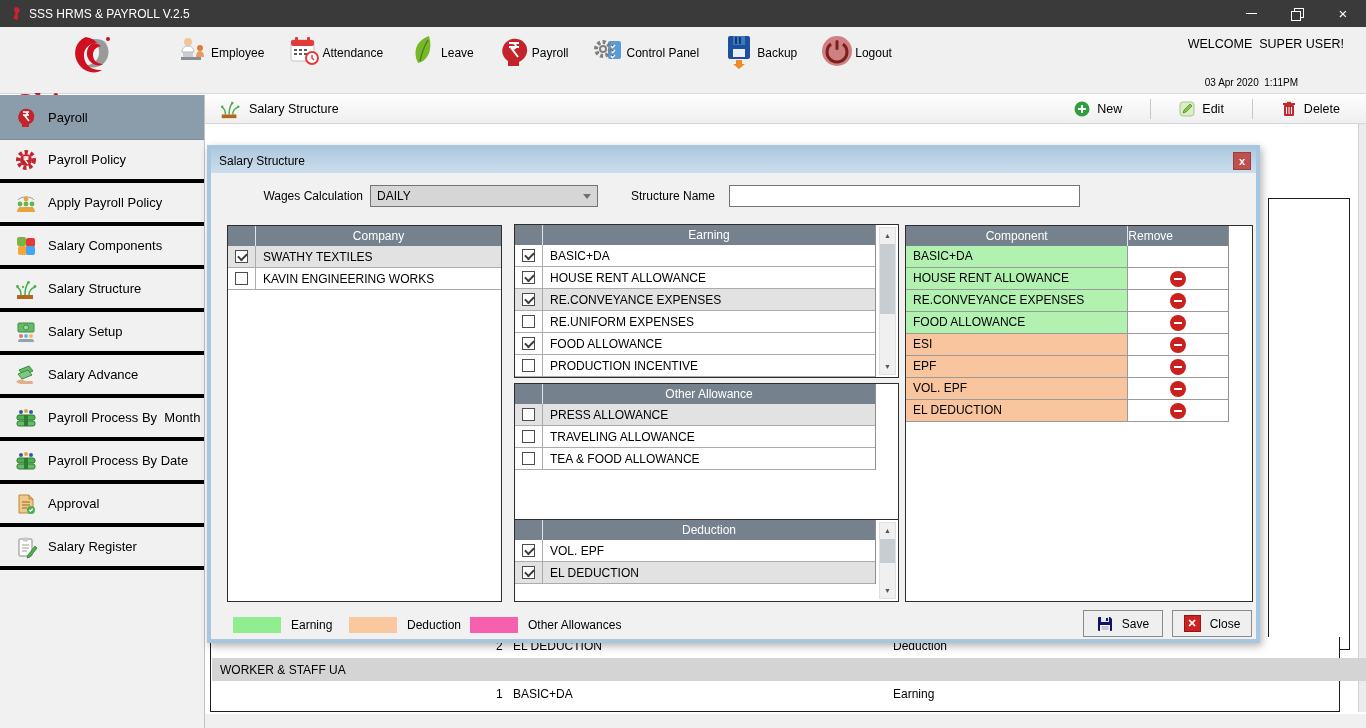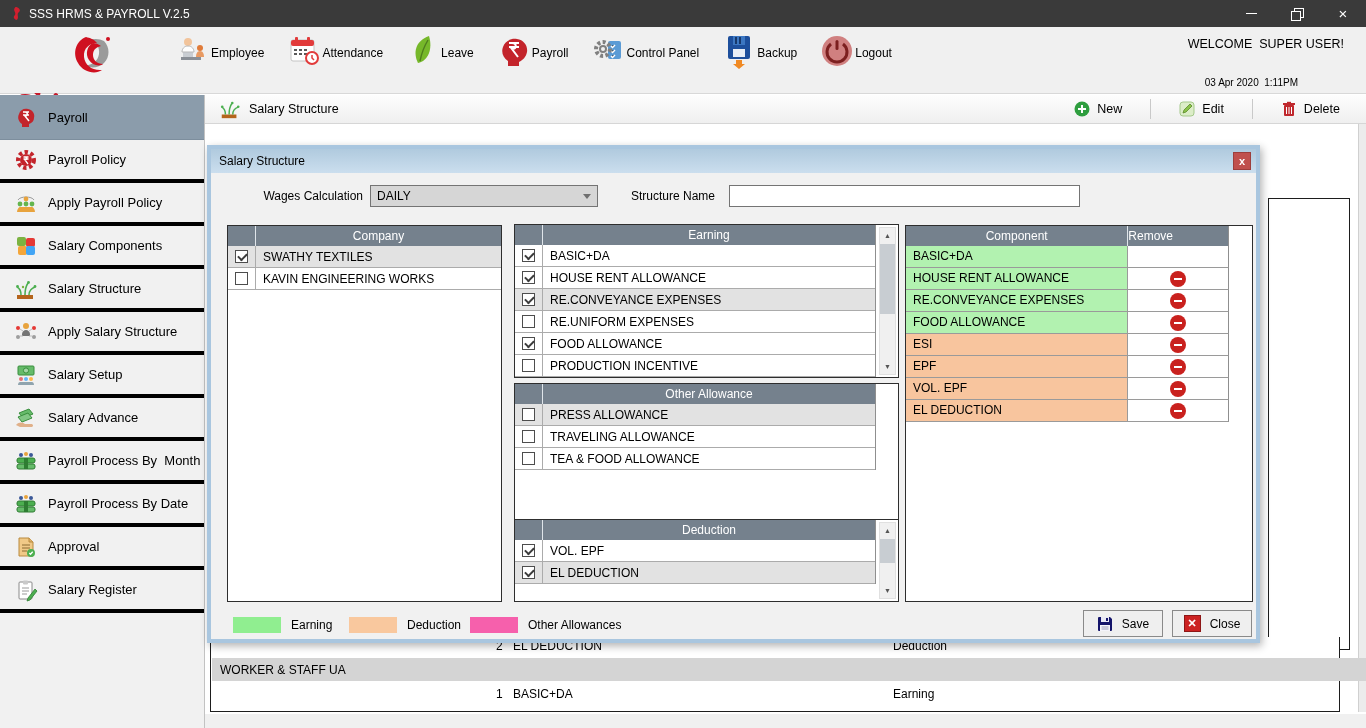--- a/index.html
+++ b/index.html
@@ -288,32 +288,20 @@
         <path d="M7 18C7 13 5 11 3 10M11 18c0-6 1-9 3-12M15 18c0-4 3-7 6-8" stroke="#4caf50" stroke-width="1.6" fill="none"></path>
         <circle cx="3.5" cy="9.5" r="1.4" fill="#4caf50"></circle>
         <circle cx="14.5" cy="5.5" r="1.4" fill="#4caf50"></circle>
         <circle cx="21" cy="9.5" r="1.4" fill="#4caf50"></circle>
         <circle cx="9" cy="10" r="1.2" fill="#7cb342"></circle>
       </svg>
     <span class="side-label">Salary Structure</span>
   </div>
   <div class="side-item">
     <svg width="24" height="24" viewBox="0 0 24 24">
-        <circle cx="12" cy="6" r="3" fill="#e8a33d"></circle>
-        <path d="M8 14c0-2 2-4 4-4s4 2 4 4v2H8z" fill="#757575"></path>
-        <circle cx="4" cy="8" r="2" fill="#e53935"></circle>
-        <circle cx="20" cy="8" r="2" fill="#e53935"></circle>
-        <circle cx="4" cy="17" r="2" fill="#9e9e9e"></circle>
-        <circle cx="20" cy="17" r="2" fill="#9e9e9e"></circle>
-        <path d="M6 9l3 2M18 9l-3 2M6 16h3M18 16h-3" stroke="#bdbdbd"></path>
-      </svg>
-    <span class="side-label">Apply Salary Structure</span>
-  </div>
-  <div class="side-item">
-    <svg width="24" height="24" viewBox="0 0 24 24">
         <rect x="4" y="3" width="16" height="9" rx="1" fill="#66bb6a" stroke="#388e3c"></rect>
         <circle cx="12" cy="7.5" r="2.6" fill="#a5d6a7" stroke="#388e3c"></circle>
         <circle cx="7" cy="16" r="2" fill="#e57373"></circle>
         <circle cx="12" cy="16" r="2" fill="#64b5f6"></circle>
         <circle cx="17" cy="16" r="2" fill="#ffb74d"></circle>
         <path d="M4 22c0-2 1-3 2-3h12c1 0 2 1 2 3z" fill="#90a4ae"></path>
       </svg>
     <span class="side-label">Salary Setup</span>
   </div>
   <div class="side-item">

